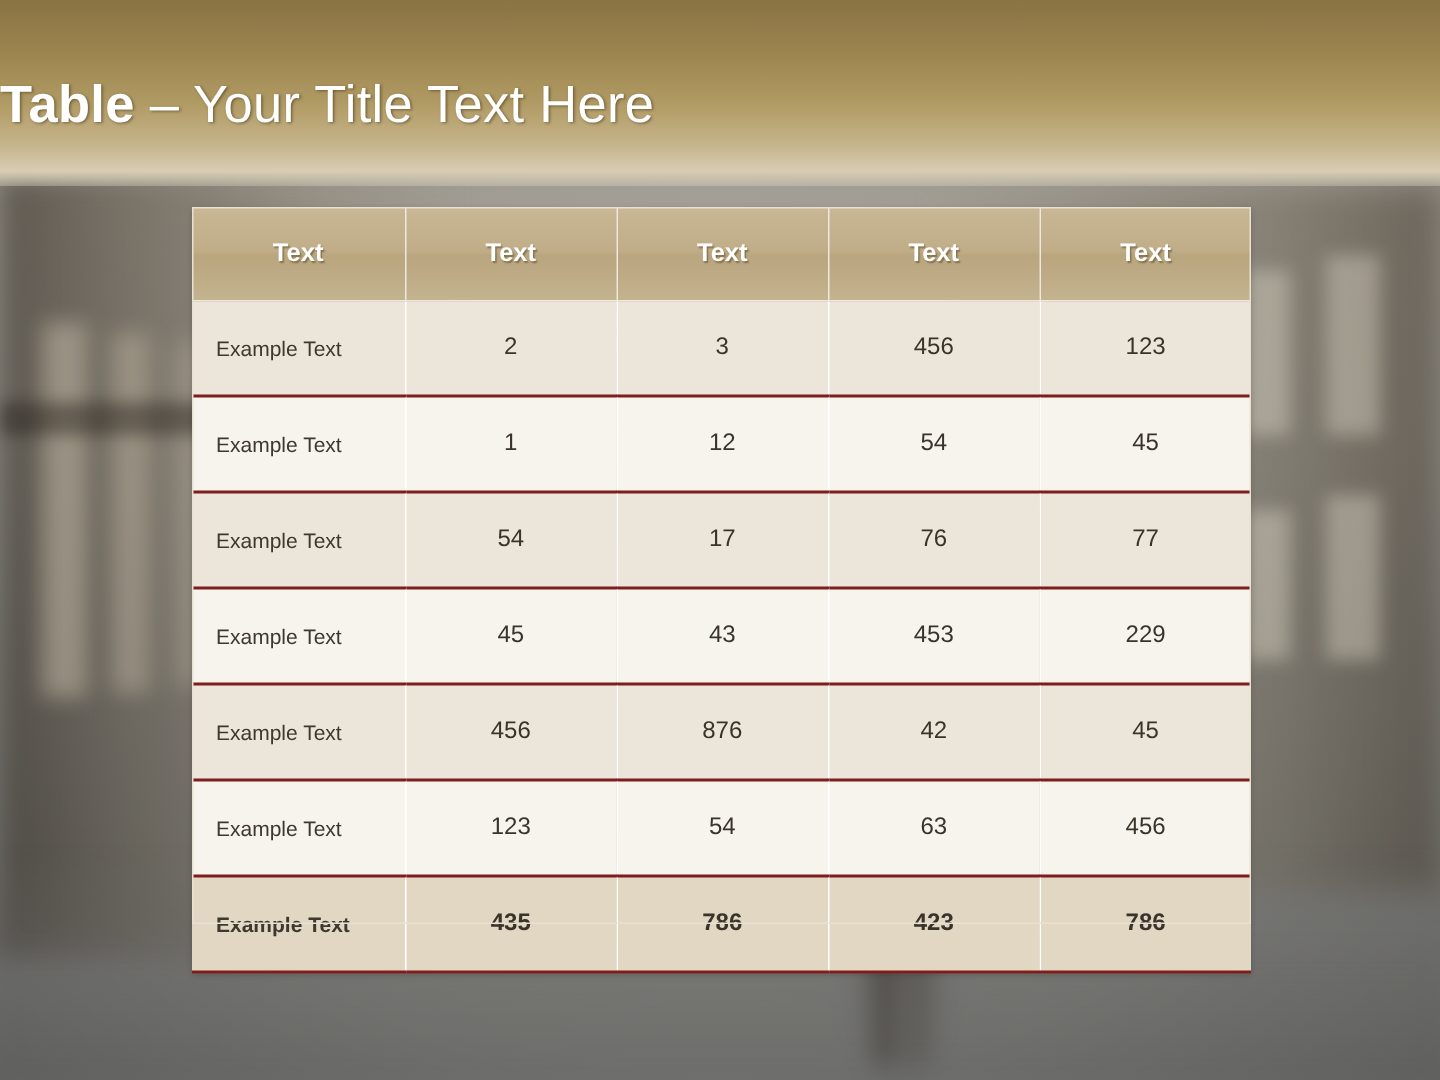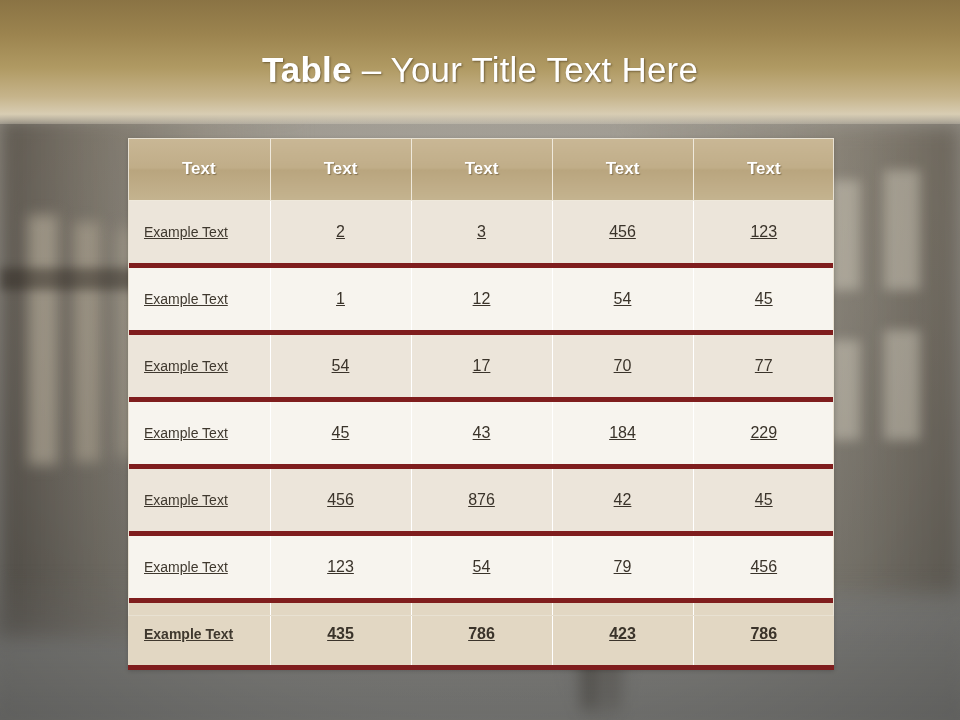--- a/index.html
+++ b/index.html
@@ -135,21 +135,20 @@
       #9c844f 28%,
       #b09a63 55%,
       #c6b48b 78%,
       #d8cdb3 92%,
       rgba(222,214,196,0.35) 100%);
   }
   .title-text {
     position: absolute;
     left: 0; top: 50px;
     width: 960px;
-    text-align: center;
     font-size: 35px;
     color: #ffffff;
     text-shadow: 1px 1px 2px rgba(60,45,20,0.55);
     letter-spacing: 0.2px;
     white-space: nowrap;
   }
   .title-text .strong { font-weight: bold; }
   .title-text .light  { font-weight: normal; }
 
   
@@ -180,22 +179,21 @@
   }
   table.data thead th:last-child { border-right: none; }
   table.data thead th.first { text-align: center; }
 
   table.data tbody td {
     height: 60px;
     font-size: 16px;
     color: #3a332a;
     text-align: center;
     border-right: 1px solid #ffffff;
-    border-bottom: 5px solid #7f1d1d;
-    text-decoration: underline;
+    border-bottom: 2px solid #7f1d1d;
   }
   table.data tbody td:last-child { border-right: none; }
   table.data tbody td.label {
     text-align: left;
     padding-left: 16px;
     font-size: 14px;
     color: #3f382e;
   }
   tr.odd  td { background: #ece5da; }
   tr.even td { background: #f7f4ee; }
@@ -273,42 +271,42 @@
           <td class="label">Example Text</td>
           <td>1</td>
           <td>12</td>
           <td>54</td>
           <td>45</td>
         </tr>
         <tr class="odd">
           <td class="label">Example Text</td>
           <td>54</td>
           <td>17</td>
-          <td>70</td>
+          <td>76</td>
           <td>77</td>
         </tr>
         <tr class="even">
           <td class="label">Example Text</td>
           <td>45</td>
           <td>43</td>
-          <td>184</td>
+          <td>453</td>
           <td>229</td>
         </tr>
         <tr class="odd">
           <td class="label">Example Text</td>
           <td>456</td>
           <td>876</td>
           <td>42</td>
           <td>45</td>
         </tr>
         <tr class="even">
           <td class="label">Example Text</td>
           <td>123</td>
           <td>54</td>
-          <td>79</td>
+          <td>63</td>
           <td>456</td>
         </tr>
         <tr class="total">
           <td class="label">Example Text</td>
           <td>435</td>
           <td>786</td>
           <td>423</td>
           <td>786</td>
         </tr>
       </tbody>

